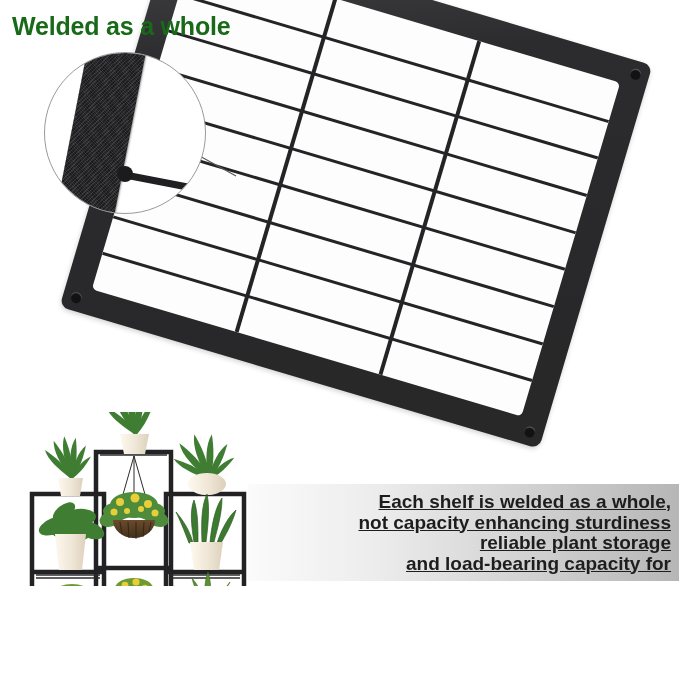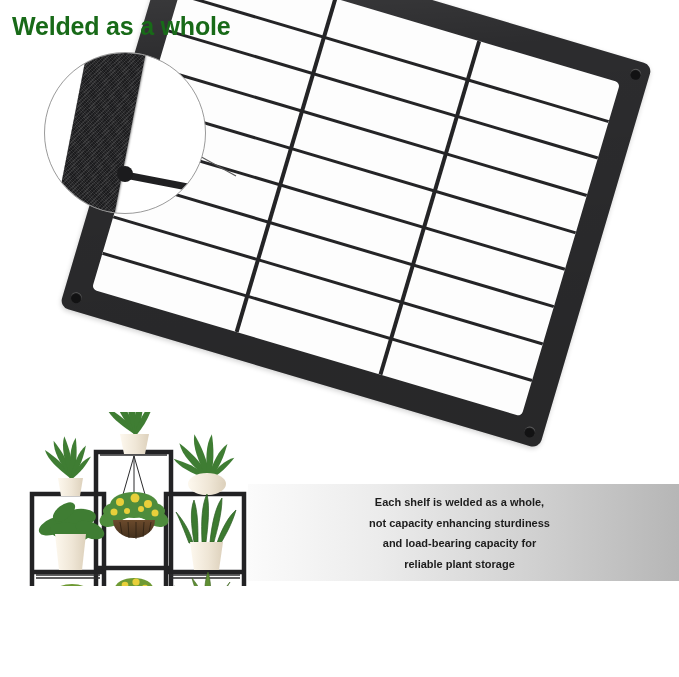--- a/index.html
+++ b/index.html
@@ -163,25 +163,26 @@
     width: 431px;
     height: 97px;
     background: linear-gradient(to right, #fbfbfb 0%, #ececec 30%, #d4d4d4 62%, #b6b6b6 100%);
     z-index: 20;
   }
   #band-text {
     position: absolute;
     left: 0;
     right: 8px;
     top: 8px;
-    text-align: center;
+    text-align: right;
     color: #1d1d1d;
-    font-size: 11px;
+    font-size: 19px;
     font-weight: bold;
     line-height: 20.5px;
+    text-decoration: underline;
   }
   #band-text div { white-space: nowrap; }
 
   
   #stand {
     position: absolute;
     left: 8px;
     top: 412px;
     width: 262px;
     height: 262px;
@@ -421,18 +422,18 @@
       </g>
       <path d="M182 200 h36 l-5 40 h-26 Z" fill="url(#potg)"></path>
       <ellipse cx="200" cy="200" rx="18" ry="5" fill="#f6efe2"></ellipse>
     </g>
   </svg>
 
   <div id="band">
     <div id="band-text">
       <div>Each shelf is welded as a whole,</div>
       <div>not capacity enhancing sturdiness</div>
+      <div>reliable plant storage</div>
       <div>and load-bearing capacity for</div>
-      <div>reliable plant storage</div>
     </div>
   </div>
 
 </div>
 
 </body></html>

